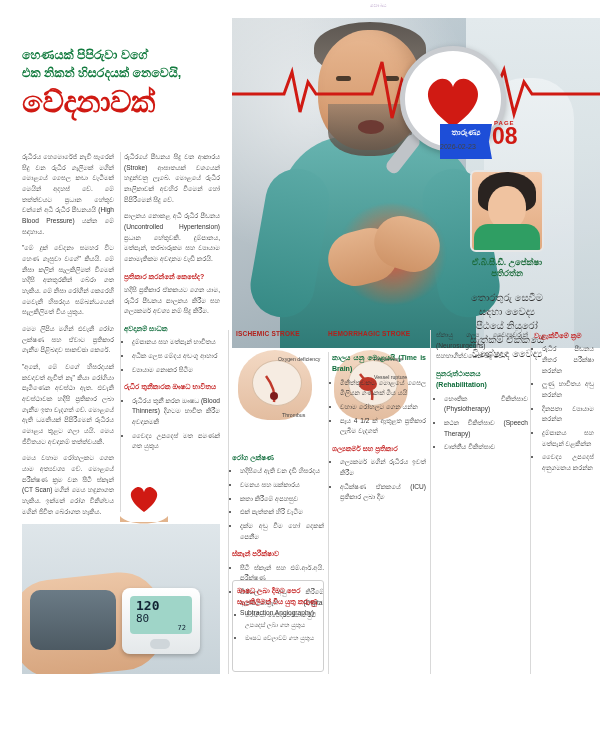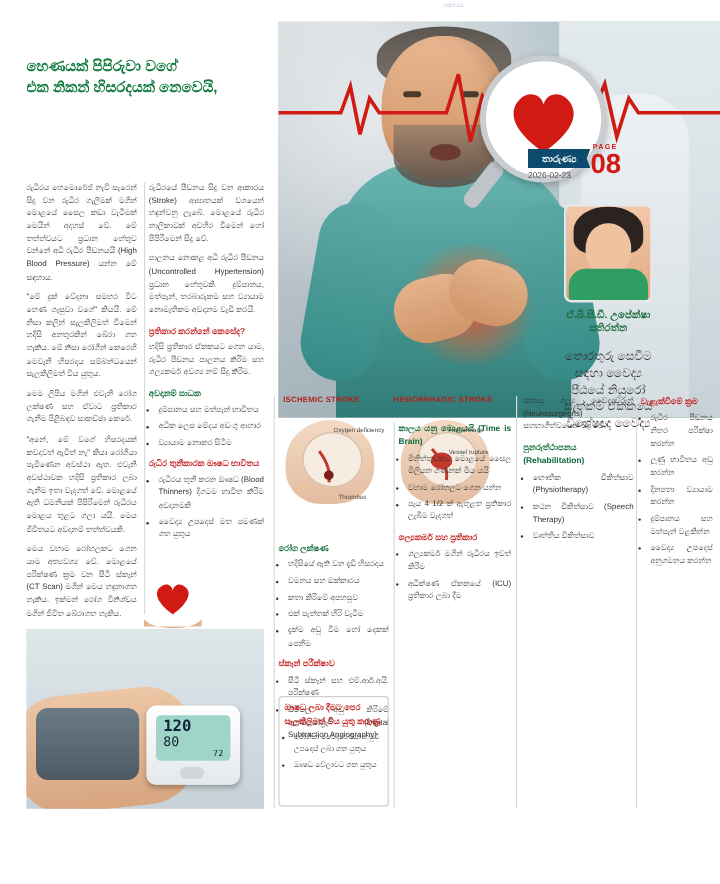--- a/index.html
+++ b/index.html
@@ -116,21 +116,21 @@
     position:absolute;left:22px;top:46px;width:230px;
   }
   .hl1{font-size:12.5px;color:#117a3d;font-weight:bold;line-height:1.45;}
   .hl2{font-size:30px;color:#d01a13;font-weight:bold;line-height:1.05;margin-top:4px;letter-spacing:-.5px;}
 
   
   .pageflag{
     position:absolute;left:440px;top:118px;width:84px;height:40px;
   }
   .pageflag .ribbon{
-    position:absolute;left:0;top:6px;width:52px;height:16px;background:#0c4a6e;
+    position:absolute;left:0;top:6px;width:52px;height:35px;background:#1d4ed8;
     color:#fff;font-size:8px;font-weight:bold;text-align:center;line-height:17px;
     clip-path:polygon(0 0,100% 0,94% 50%,100% 100%,0 100%);
   }
   .pageflag .pgword{
     position:absolute;left:54px;top:2px;font-size:6px;color:#d01a13;font-weight:bold;letter-spacing:1px;
   }
   .pageflag .pgnum{
     position:absolute;left:52px;top:7px;font-size:23px;color:#d01a13;font-weight:bold;line-height:1;
   }
   .pageflag .pgdate{
@@ -280,20 +280,21 @@
   <div class="mag-handle"></div>
   <div class="magnifier">
     <svg class="heart" viewBox="0 0 64 56">
       <path d="M32 54 C6 36 2 20 12 10 C20 2 30 6 32 14 C34 6 44 2 52 10 C62 20 58 36 32 54 Z" fill="#d01a13"></path>
     </svg>
   </div>
 
   <div class="headline">
     <div class="hl1">හෙණයක් පිපිරුවා වගේ</div>
     <div class="hl1">එක නිකන් හිසරදයක් නෙවෙයි,</div>
+    <div class="hl2">වේදනාවක්</div>
   </div>
 
   <div class="pageflag">
     <div class="ribbon">තාරුණ්‍ය</div>
     <div class="pgword">PAGE</div>
     <div class="pgnum">08</div>
     <div class="pgdate">2026-02-23</div>
   </div>
 
   <div class="author">

